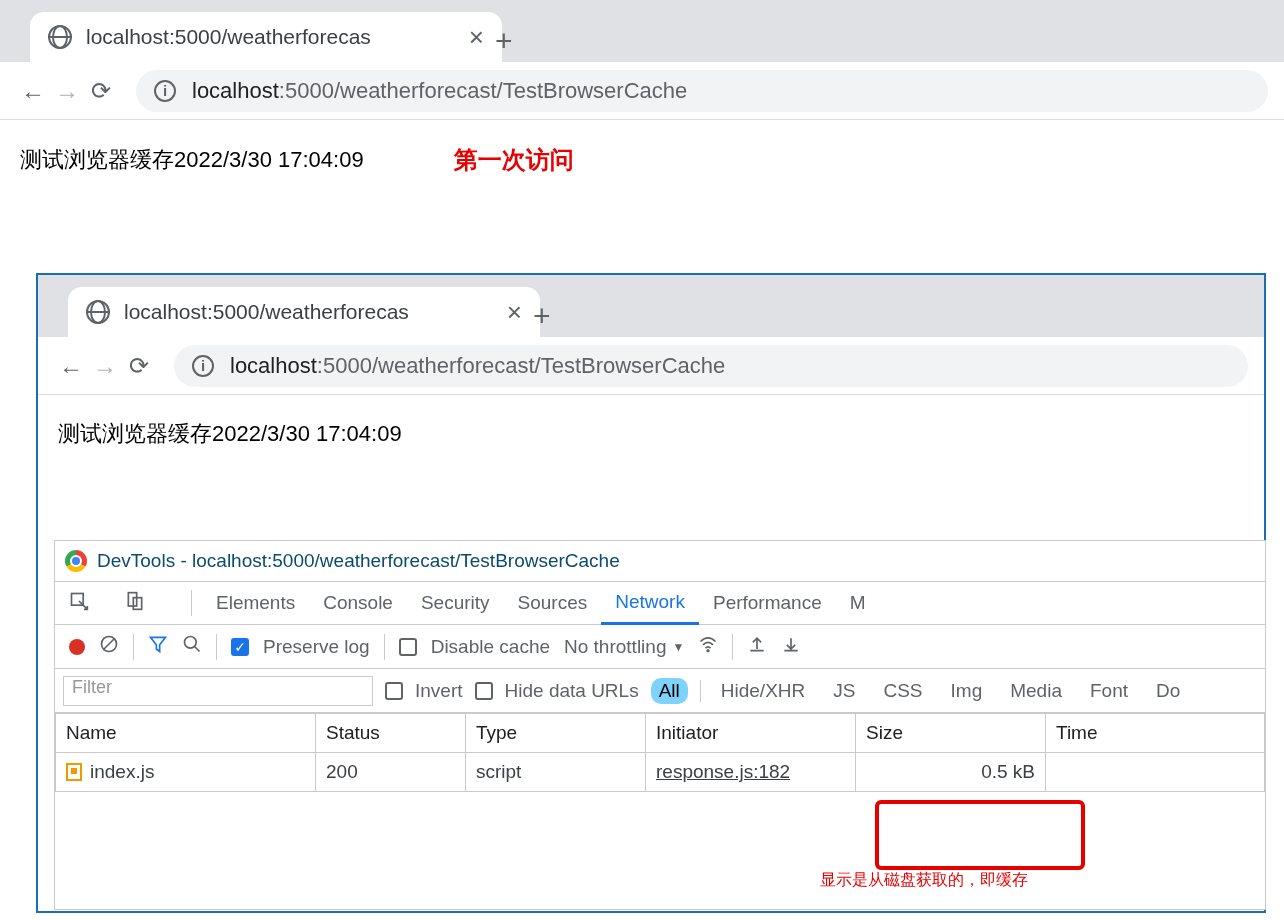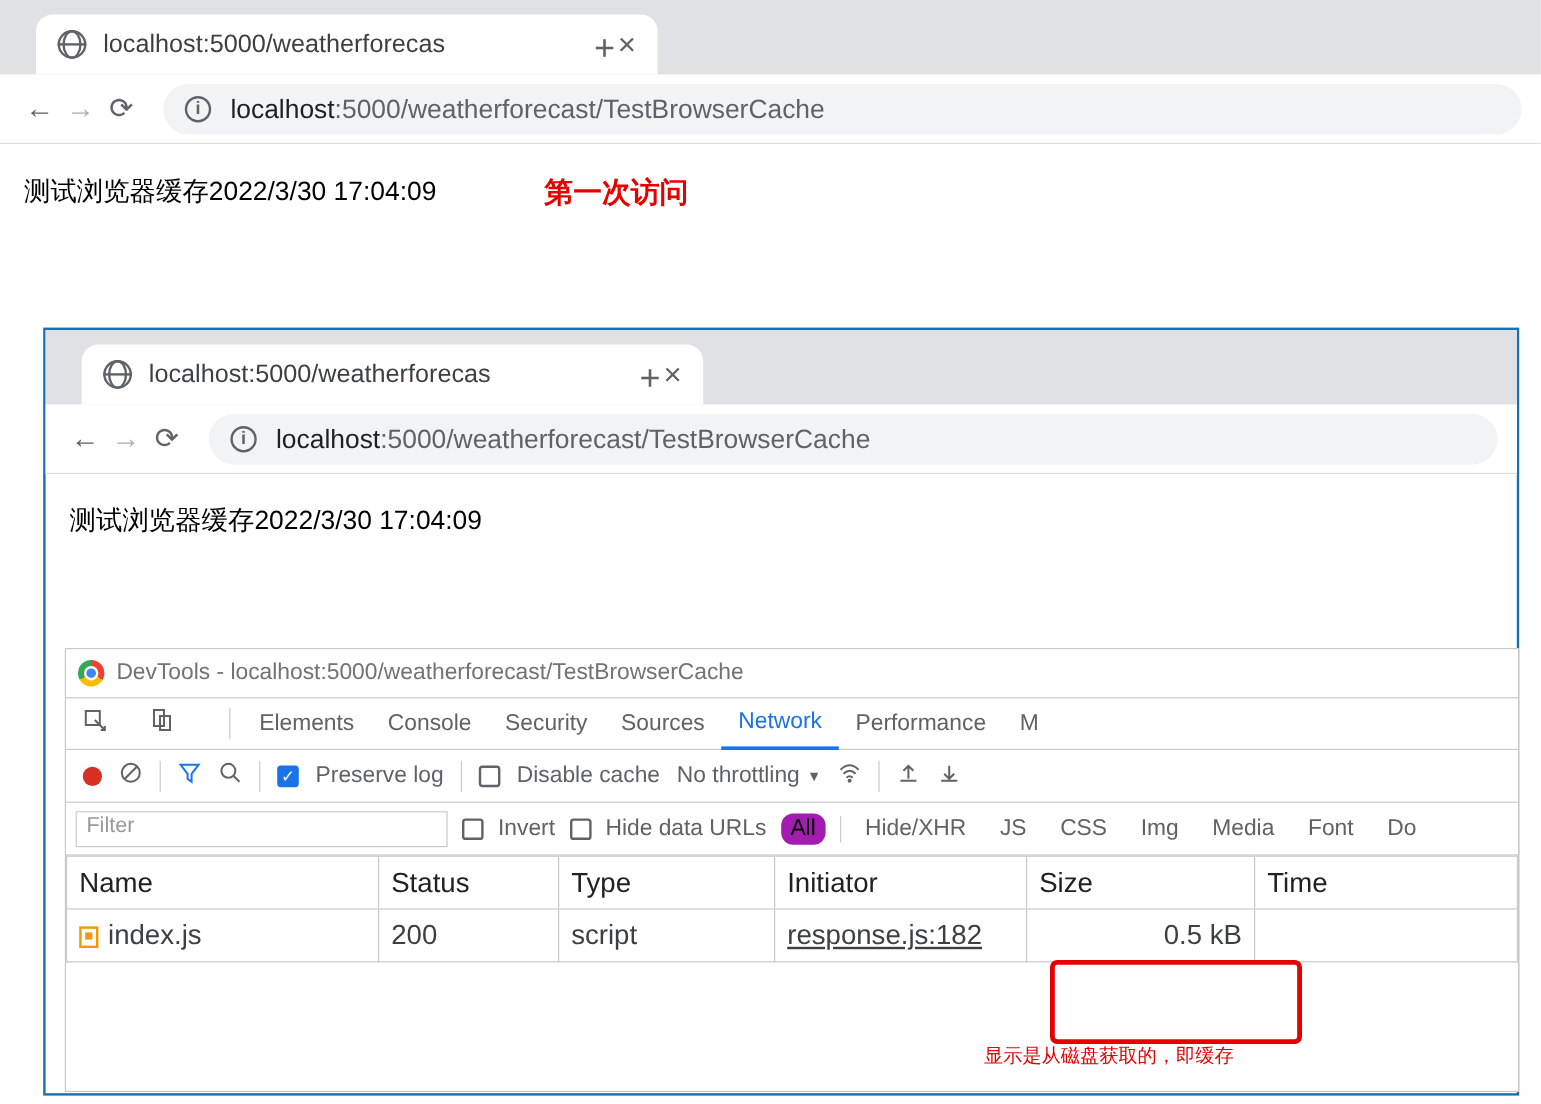--- a/index.html
+++ b/index.html
@@ -4,42 +4,42 @@
 <style>
   * { box-sizing: border-box; margin: 0; padding: 0; }
   html, body { width: 1284px; height: 920px; font-family: "Segoe UI", Arial, sans-serif; background: #fff; overflow: hidden; }
   
   
   .browser-window { position: absolute; background: #fff; }
   #win1 { left: 0; top: 0; width: 1284px; height: 275px; }
   #win2 { left: 36px; top: 273px; width: 1230px; height: 640px; border: 2px solid #1a6fb0; }
   
   .tabbar { height: 62px; background: #dfe1e5; position: relative; }
-  .tab { position: absolute; left: 30px; top: 12px; width: 518px; height: 50px; background: #fff; border-radius: 14px 14px 0 0; display: flex; align-items: center; padding: 0 18px; font-size: 21px; color: #3c4043; }
+  .tab { position: absolute; left: 30px; top: 12px; width: 472px; height: 50px; background: #fff; border-radius: 14px 14px 0 0; display: flex; align-items: center; padding: 0 18px; font-size: 21px; color: #3c4043; }
   .tab .globe { width: 24px; height: 24px; border: 2px solid #5f6368; border-radius: 50%; margin-right: 14px; position: relative; flex: none; }
   .tab .globe::before { content:""; position:absolute; left:-2px; right:-2px; top:50%; border-top:2px solid #5f6368; transform:translateY(-50%);}
   .tab .globe::after  { content:""; position:absolute; top:-2px; bottom:-2px; left:50%; width:12px; border:2px solid #5f6368; border-radius:50%; transform:translateX(-50%);}
   .tab .title { flex: 1; white-space: nowrap; overflow: hidden; }
   .tab .close { font-size: 26px; color:#5f6368; font-weight:300; padding-left:10px; cursor:pointer;}
   .newtab { position:absolute; left: 495px; top: 24px; font-size: 30px; color:#5f6368; cursor:pointer; font-weight:300;}
   
   .addrbar { height: 58px; background:#fff; display:flex; align-items:center; padding: 0 16px; border-bottom:1px solid #dadce0;}
   .nav-ic { width:34px; text-align:center; font-size:24px; color:#5f6368; cursor:pointer; }
   .nav-ic.disabled{ color:#b0b0b0; cursor:default;}
   .omnibox { flex:1; margin-left:18px; height:42px; background:#f1f3f4; border-radius:21px; display:flex; align-items:center; padding:0 18px; font-size:22px; color:#202124;}
   .omnibox .info-ic{ width:22px; height:22px; border:2px solid #5f6368; border-radius:50%; display:flex; align-items:center; justify-content:center; font-size:15px; font-weight:bold; color:#5f6368; margin-right:16px; flex:none;}
   .omnibox .host{ color:#202124;}
   .omnibox .path{ color:#5f6368;}
   
   .page-body { padding: 24px 20px; font-size:22px; color:#000; display:flex; align-items:center;}
   .annot { color:#e60000; font-size:24px; margin-left: 90px; font-weight: bold; }
   
   
   .devtools { position:absolute; left:54px; top:540px; width:1212px; height:370px; border:1px solid #cacaca; background:#fff; }
-  .dt-title { height:40px; display:flex; align-items:center; padding:0 10px; font-size:19px; color:#737373;}
+  .dt-title { height:40px; display:flex; align-items:center; padding:0 10px; font-size:19px; color:#0c4a6e;}
   .dt-title .chrome-logo{ width:22px; height:22px; margin-right:10px; border-radius:50%; background:conic-gradient(#ea4335 0 120deg,#fbbc05 120deg 240deg,#34a853 240deg 360deg); position:relative;}
   .dt-title .chrome-logo::after{content:"";position:absolute;inset:5px;background:#4285f4;border-radius:50%;border:2px solid #fff;}
   
   .dt-tabs { height:44px; border-top:1px solid #cacaca; border-bottom:1px solid #cacaca; display:flex; align-items:center; padding:0 14px; font-size:19px; color:#5f6368;}
   .dt-tabs .ic{ margin-right:18px; cursor:pointer; }
   .dt-tabs .sep{ width:1px; height:26px; background:#cacaca; margin:0 10px;}
   .dt-tabs .tabitem{ padding:0 14px; cursor:pointer; height:44px; display:flex; align-items:center;}
   .dt-tabs .tabitem.active{ color:#1a73e8; border-bottom:3px solid #1a73e8;}
   .dt-tabs .flask{ margin-left:-6px;}
   
@@ -47,24 +47,24 @@
   .rec-dot{ width:16px;height:16px;border-radius:50%;background:#d93025;}
   .dt-toolbar .sep{ width:1px; height:26px; background:#cacaca;}
   .funnel{ color:#1a73e8;}
   .chk{ width:18px;height:18px;border:2px solid #5f6368;border-radius:3px;display:inline-flex;align-items:center;justify-content:center;flex:none;}
   .chk.on{ background:#1a73e8;border-color:#1a73e8;color:#fff;font-size:14px;}
   .throttle{ display:flex;align-items:center;gap:6px;}
   
   .dt-filterbar { height:44px; border-bottom:1px solid #cacaca; display:flex; align-items:center; padding:0 8px; font-size:19px; color:#5f6368; gap:12px;}
   .filter-input{ width:310px; height:30px; border:1px solid #cacaca; padding:0 8px; font-size:18px; color:#999;}
   .filter-pill{ padding:2px 8px; border-radius:10px; cursor:pointer;}
-  .filter-pill.on{ background:#a21caf; color:#000;text-align:center;}
+  .filter-pill.on{ background:#7dd3fc; color:#000;text-align:center;}
   .fsep{ width:1px;height:22px;background:#cacaca;}
   
-  .net-table{ width:100%; border-collapse:collapse; font-size:23px; color:#3c4043;}
+  .net-table{ width:100%; border-collapse:collapse; font-size:19px; color:#3c4043;}
   .net-table th,.net-table td{ border:1px solid #cacaca; padding:8px 10px; text-align:left; font-weight:normal;}
   .net-table th{ color:#202124;}
   .file-ic{ display:inline-block;width:16px;height:18px;border:2px solid;margin-right:8px;vertical-align:-3px;position:relative;}
   .file-ic.doc{border-color:#1a73e8;}
   .file-ic.doc::before{content:"";position:absolute;left:2px;right:2px;top:3px;height:2px;background:#1a73e8;box-shadow:0 4px #1a73e8,0 8px #1a73e8;}
   .file-ic.js{border-color:#f29900;}
   .file-ic.js::before{content:"";position:absolute;left:3px;top:3px;width:6px;height:6px;background:#f29900;}
   .red-box{ position:absolute; border:4px solid #e60000; border-radius:6px; pointer-events:none;}
   #box1{ left:875px; top:800px; width:210px; height:70px;}
   .red-note{ position:absolute; color:#e60000; font-size:16px;}

